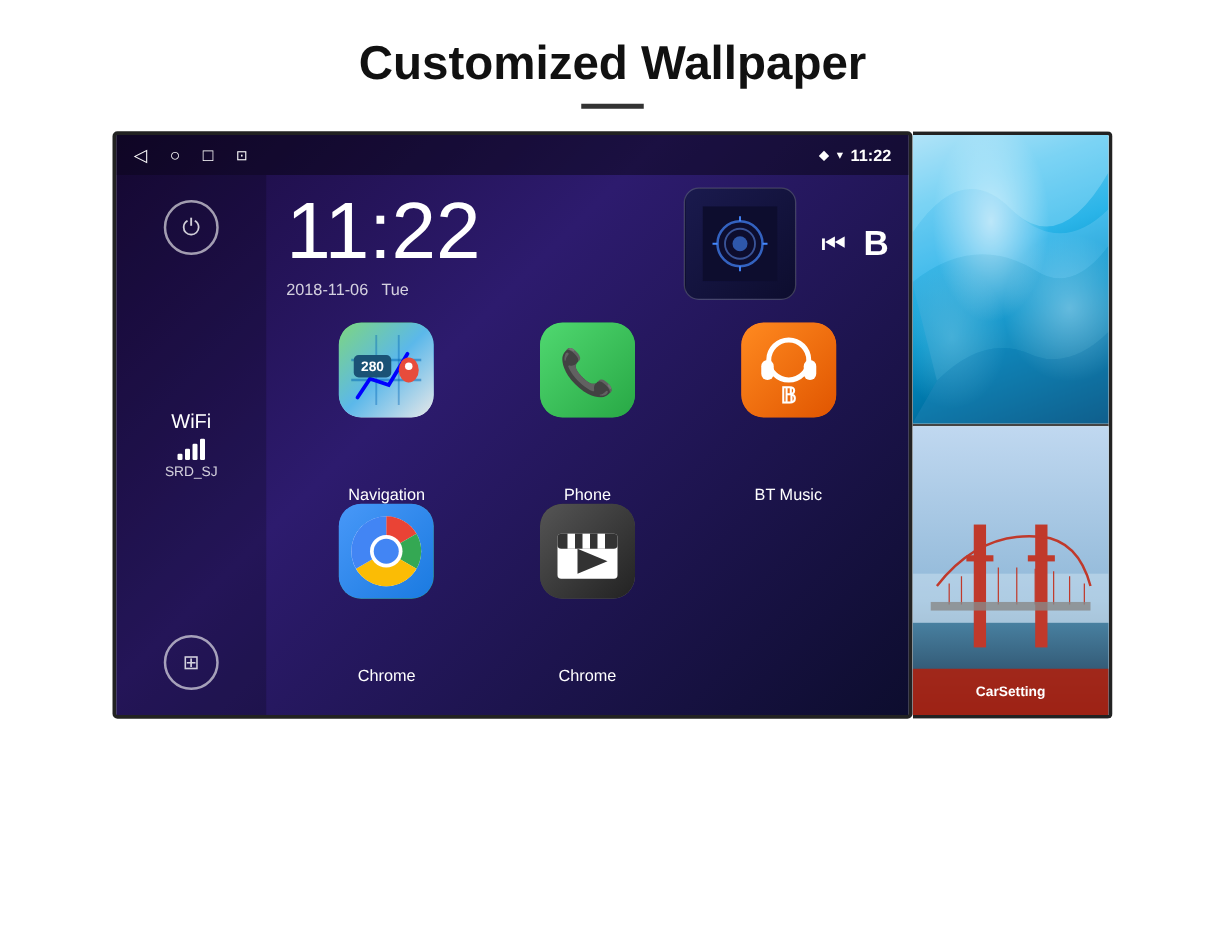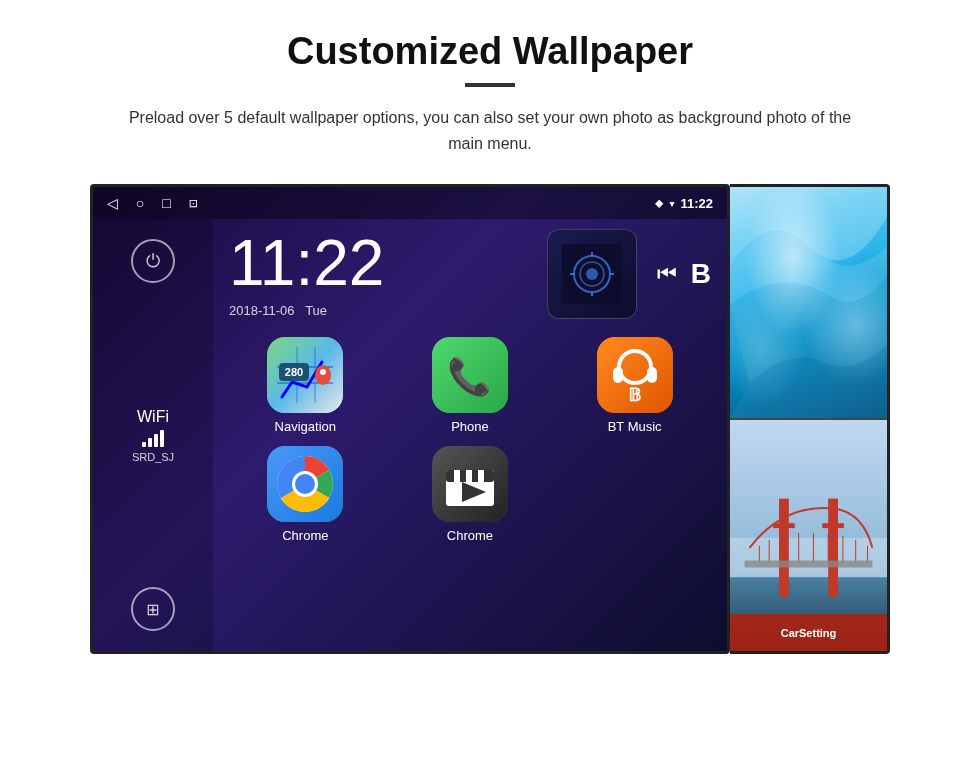--- a/index.html
+++ b/index.html
@@ -233,21 +233,20 @@
 
     .media-ctrl-btn {
       color: #fff;
       font-size: 22px;
     }
 
     
     .app-grid {
       display: grid;
       grid-template-columns: repeat(3, 1fr);
-      gap: 12px;
     }
 
     .app-item {
       display: flex;
       flex-direction: column;
       align-items: center;
       gap: 6px;
       cursor: pointer;
     }
 
@@ -259,20 +258,21 @@
       align-items: center;
       justify-content: center;
       overflow: hidden;
       font-size: 36px;
     }
 
     .app-label {
       font-size: 13px;
       color: #fff;
       text-align: center;
+      margin-top: 48px;
     }
 
     
     .nav-icon {
       background: linear-gradient(160deg, #5ec65f 0%, #4ca9e8 50%, #f5f5f5 100%);
       position: relative;
     }
 
     
     .phone-icon {
@@ -362,21 +362,20 @@
       background: linear-gradient(180deg, #c8e4f5 0%, #a0c8e0 30%, #80b0d0 50%);
       position: relative;
     }
   </style>
 </head>
 <body>
 
 <div class="page-wrapper">
   <h1 class="page-title">Customized Wallpaper</h1>
   <div class="title-divider"></div>
-  <p class="page-description">Preload over 5 default wallpaper options, you can also set your own photo as background photo of the main menu.</p>
 
   <div class="screen-container">
     <div class="device-frame">
 
       <div class="android-screen">
 
         <div class="status-bar">
           <div class="status-bar-left">
             <span class="sb-icon">◁</span>
             <span class="sb-icon">○</span>

